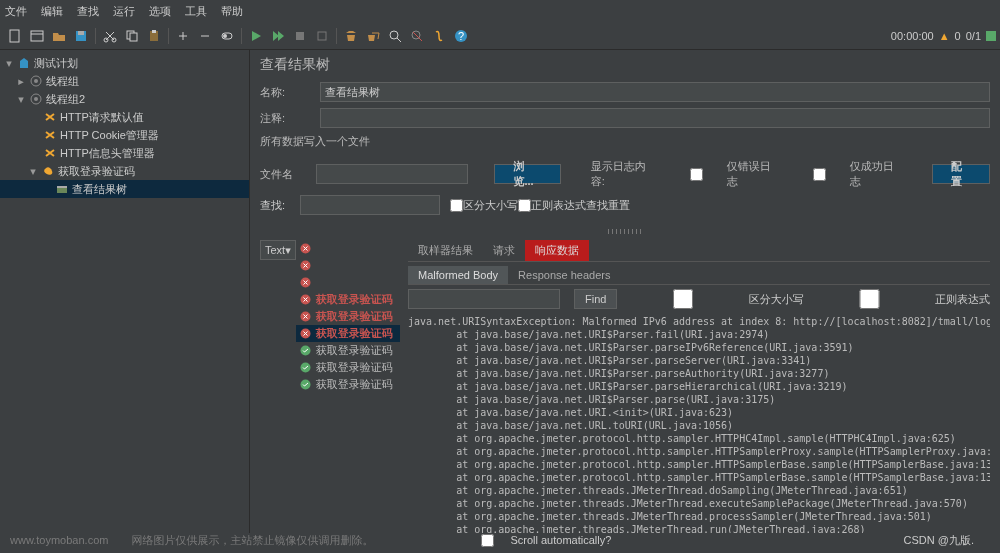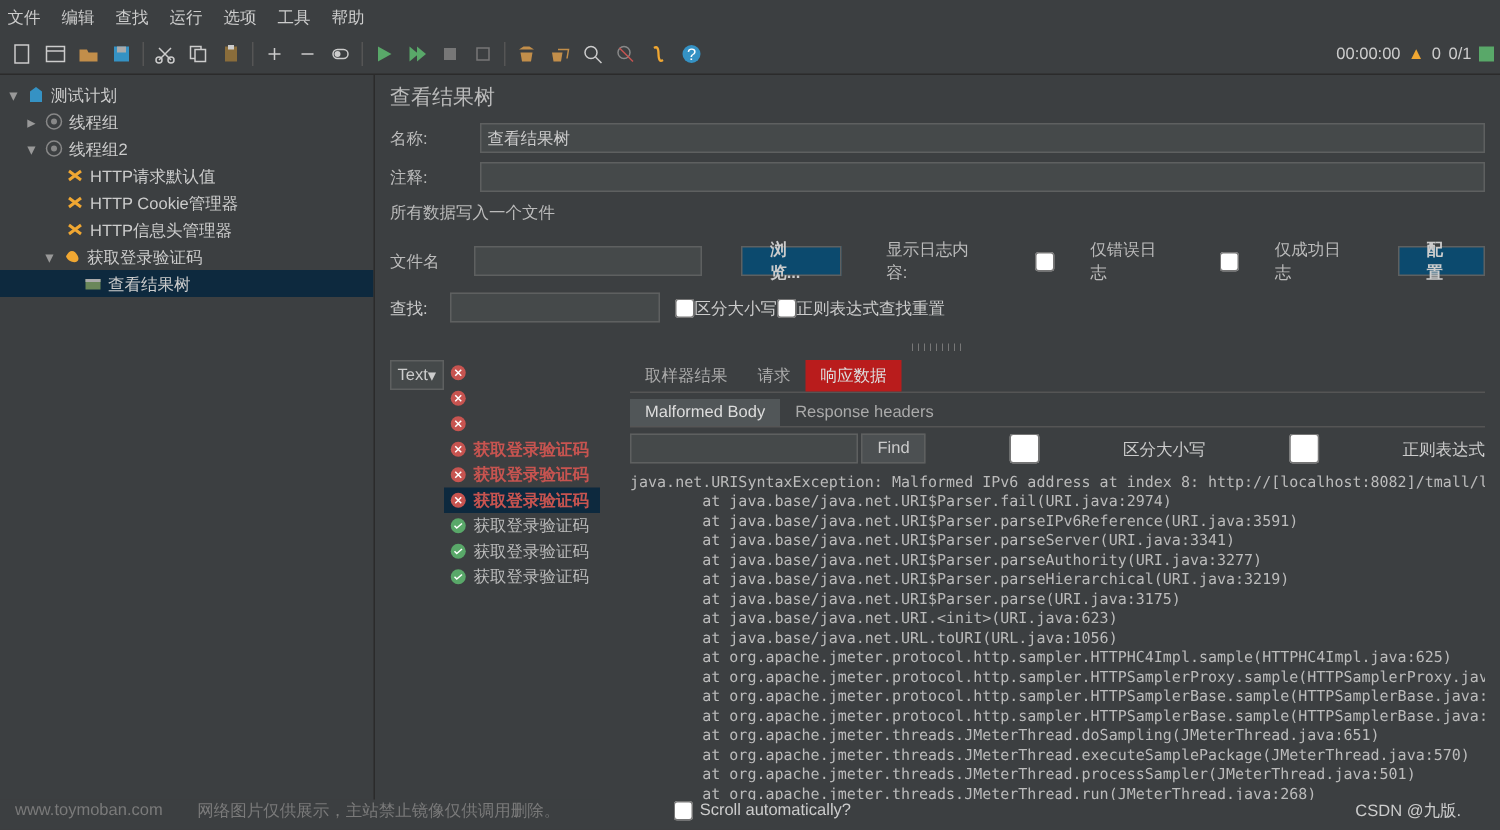--- a/index.html
+++ b/index.html
@@ -33,34 +33,34 @@
 .divider { width:35px; height:5px; background:repeating-linear-gradient(90deg,#777 0 1px,transparent 1px 4px); }
 .lower { display:flex; flex:1; overflow:hidden; }
 .results-left { width:140px; display:flex; flex-direction:row; }
 .combo { height:20px; background:#45494a; border:1px solid #5e6060; display:flex; align-items:center; padding:0 4px; justify-content:space-between; margin-bottom:4px; }
 .results-list { flex:1; overflow:auto; background:#3c3f41; }
 .res-row { display:flex; align-items:center; height:17px; padding-left:4px; }
 .res-row.sel { background:#0d293e; }
 .res-ic { width:12px; height:12px; margin-right:4px; display:inline-flex; align-items:center; justify-content:center; }
 .res-bad { color:#c75450; font-weight:600; }
 .res-ok { color:#bbb; }
-.results-right { flex:1; display:flex; flex-direction:column; margin-left:20px; overflow:hidden; }
+.results-right { flex:1; display:flex; flex-direction:column; margin-left:8px; overflow:hidden; }
 .tabs1 { display:flex; border-bottom:1px solid #555; }
 .tabs1 .tab { padding:3px 10px; color:#aaa; }
 .tabs1 .tab.act { background:#b91c1c; color:#ddd; }
 .tabs2 { display:flex; margin-top:4px; border-bottom:1px solid #555; }
 .tabs2 .tab { padding:3px 10px; color:#aaa; }
 .tabs2 .tab.act { background:#515658; color:#ddd; }
-.findbar { display:flex; align-items:center; margin-top:4px; gap:2px;justify-content:flex-end; }
+.findbar { display:flex; align-items:center; margin-top:4px; gap:14px;justify-content:flex-end; }
 .findbar input { flex:1; height:20px; background:#45494a; border:1px solid #5e6060; padding:0 4px; }
 .findbar .btn { height:20px; padding:0 10px; background:#4c5052; border:1px solid #5e6060; display:flex; align-items:center; }
 .trace { flex:1; margin-top:6px; overflow:auto; font-size:10px; line-height:13px; white-space:pre; color:#bbb; font-family:Consolas,monospace; }
 .footer { position:absolute; bottom:4px; left:0; right:16px; display:flex; align-items:center; padding:0 10px; height:18px; color:#888; font-size:10px; }
 .footer .wm { color:#7a7a7a; }
-.footer .scroll-auto { margin-left:76px; display:flex; align-items:center; }
+.footer .scroll-auto { margin-left:108px; display:flex; align-items:center;gap:12px; }
 .footer .csdn { margin-left:auto; }
 svg { display:block; }
 .icon-green { color:#59a869; }
 </style>
 </head>
 <body>
 
 <div class="menubar">
   <span>文件</span>
   <span>编辑</span>

